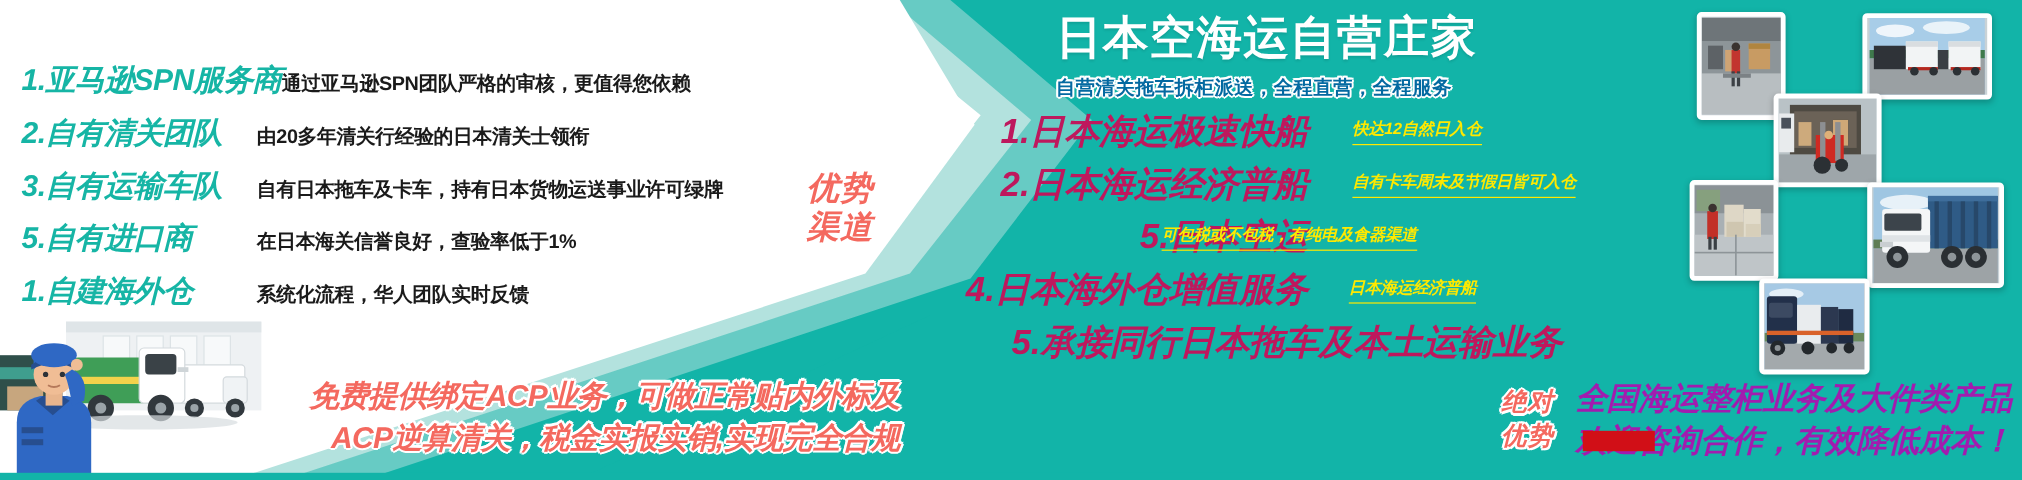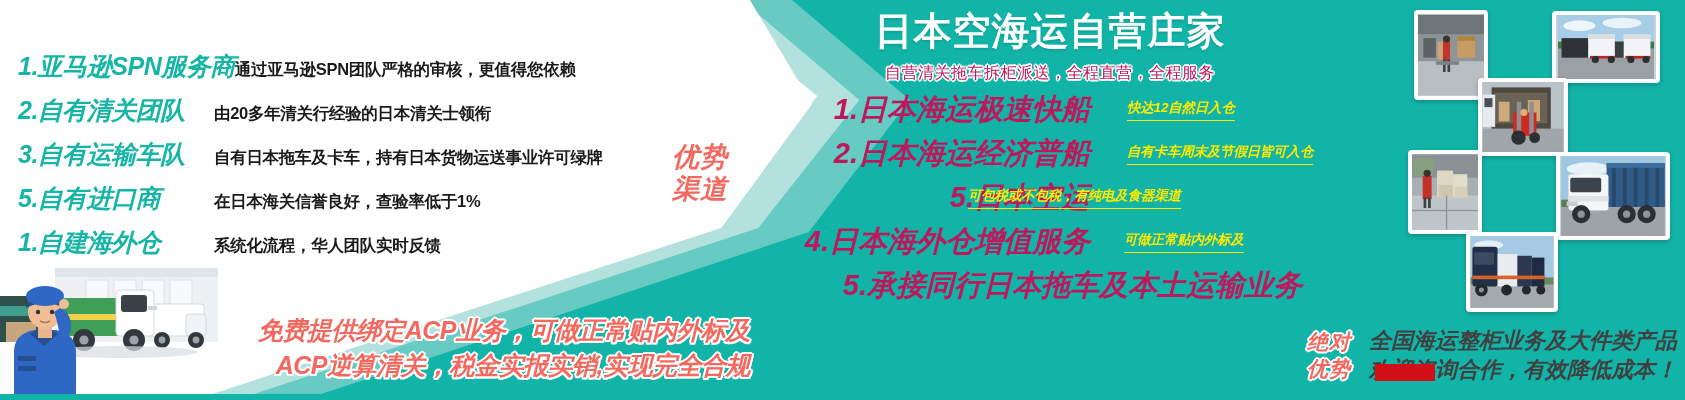--- a/index.html
+++ b/index.html
@@ -107,38 +107,37 @@
     line-height: 1.38;
     text-shadow:
       2px 0 0 #fff, -2px 0 0 #fff, 0 2px 0 #fff, 0 -2px 0 #fff,
       1.5px 1.5px 0 #fff, -1.5px 1.5px 0 #fff, 1.5px -1.5px 0 #fff, -1.5px -1.5px 0 #fff;
   }
   .redline.indent { padding-left: 26px; }
 
   
   .headline {
     position: absolute;
-    left: 840px; top: 6px;
+    left: 880px; top: 6px;
     z-index: 11;
     width: 420px;
-    text-align: center;
   }
   .headline .h1 {
     font-size: 38px;
     font-weight: bold;
     color: #ffffff;
     letter-spacing: 1px;
     white-space: nowrap;
     text-shadow: 0 2px 2px rgba(0,0,0,.10);
   }
   .headline .sub {
     margin-top: 6px;
     font-size: 16px;
-    font-weight: normal;
-    color: #be185d;
+    font-weight: bold;
+    color: #0369a1;
     letter-spacing: .5px;
     white-space: nowrap;
     text-shadow:
       1.6px 0 0 #fff, -1.6px 0 0 #fff, 0 1.6px 0 #fff, 0 -1.6px 0 #fff,
       1.2px 1.2px 0 #fff, -1.2px 1.2px 0 #fff, 1.2px -1.2px 0 #fff, -1.2px -1.2px 0 #fff;
   }
 
   
   .adv-badge {
     position: absolute;
@@ -218,24 +217,24 @@
     font-style: italic;
     color: #f4695f;
     letter-spacing: 1px;
     text-shadow:
       2px 0 0 #fff, -2px 0 0 #fff, 0 2px 0 #fff, 0 -2px 0 #fff,
       1.4px 1.4px 0 #fff, -1.4px 1.4px 0 #fff, 1.4px -1.4px 0 #fff, -1.4px -1.4px 0 #fff;
   }
   .br-lines { line-height: 1.32; }
   .br-lines div {
     position: relative;
-    font-size: 22px;
-    font-weight: bold;
-    font-style: italic;
-    color: #404040;
+    font-size: 26px;
+    font-weight: bold;
+    font-style: italic;
+    color: #a21caf;
     white-space: nowrap;
     letter-spacing: 0px;
   }
   .redaction {
     position: absolute;
     left: 6px; top: 9px;
     width: 60px; height: 17px;
     background: #d10f17;
     z-index: 3;
   }
@@ -363,21 +362,21 @@
     <div class="svc-row n2">
       <div class="svc-title">2.日本海运经济普船</div>
       <div class="svc-note">自有卡车周末及节假日皆可入仓</div>
     </div>
     <div class="svc-row n3">
       <div class="svc-title">5.日本空运</div>
       <div class="svc-note">可包税或不包税，有纯电及食器渠道</div>
     </div>
     <div class="svc-row n4">
       <div class="svc-title">4.日本海外仓增值服务</div>
-      <div class="svc-note">可做正常贴内外标及</div>
+      <div class="svc-note">日本海运经济普船</div>
     </div>
     <div class="svc-row wide n5">
       <div class="svc-title">5.承接同行日本拖车及本土运输业务</div>
     </div>
   </div>
 
   <div class="br-block">
     <div class="br-badge">
       <span>绝对</span>
       <span>优势</span>

